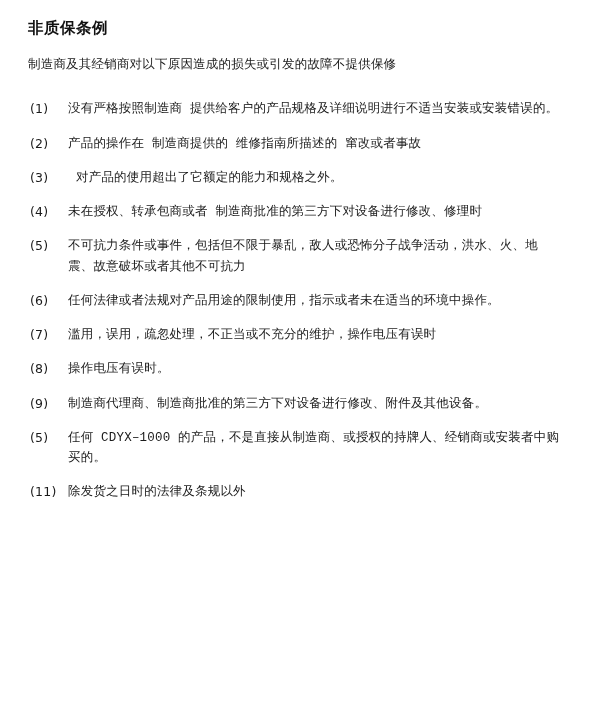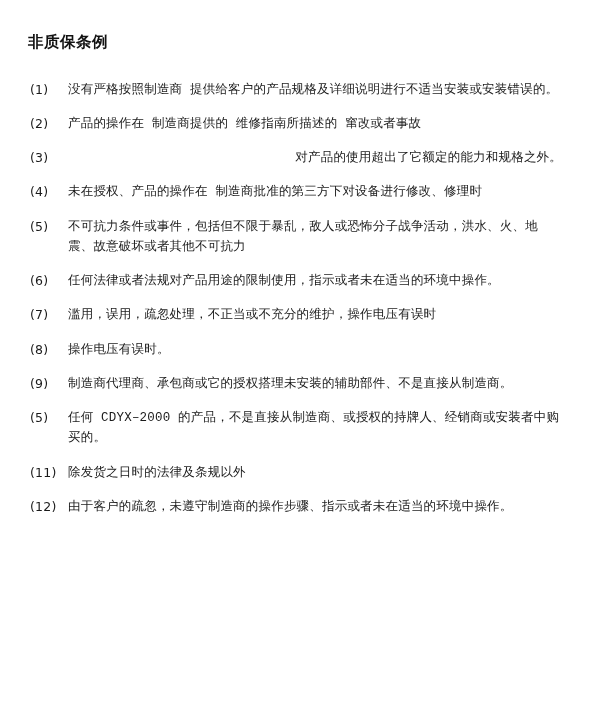--- a/index.html
+++ b/index.html
@@ -15,21 +15,21 @@
     position: relative;
     overflow: hidden;
   }
   .page {
     position: absolute;
     left: 0;
     top: 0;
     width: 600px;
     height: 722px;
     box-sizing: border-box;
-    padding: 32px 28px 0 28px;
+    padding: 18px 28px 0 28px;
   }
   .doc-title {
     font-size: 15.5px;
     font-weight: bold;
     letter-spacing: 0.5px;
     margin: 0 0 0 0;
     line-height: 1.4;
     color: #111111;
   }
   .doc-subtitle {
@@ -62,54 +62,54 @@
     white-space: nowrap;
   }
   .clause-text {
     flex: 1 1 auto;
     padding-left: 6px;
     padding-right: 10px;
     font-family: Liberation Mono, monospace;
   }
   .clause.indent-extra .clause-text {
     padding-left: 14px;
-    text-align: right;
   }
   .clause.gap-before {
     margin-top: 10px;
   }
 </style>
 </head>
 <body>
 
 <div class="page">
 
   <h1 class="doc-title">非质保条例</h1>
 
+  <p class="doc-subtitle">制造商及其经销商对以下原因造成的损失或引发的故障不提供保修</p>
 
   <div class="clause-list">
 
     <div class="clause">
       <span class="clause-num">(1)</span>
       <span class="clause-text">没有严格按照制造商 提供给客户的产品规格及详细说明进行不适当安装或安装错误的。</span>
     </div>
 
     <div class="clause">
       <span class="clause-num">(2)</span>
       <span class="clause-text">产品的操作在 制造商提供的 维修指南所描述的 窜改或者事故</span>
     </div>
 
     <div class="clause indent-extra">
       <span class="clause-num">(3)</span>
       <span class="clause-text">对产品的使用超出了它额定的能力和规格之外。</span>
     </div>
 
     <div class="clause">
       <span class="clause-num">(4)</span>
-      <span class="clause-text">未在授权、产品的操作在 制造商批准的第三方下对设备进行修改、修理时</span>
+      <span class="clause-text">未在授权、转承包商或者 制造商批准的第三方下对设备进行修改、修理时</span>
     </div>
 
     <div class="clause">
       <span class="clause-num">(5)</span>
       <span class="clause-text">不可抗力条件或事件，包括但不限于暴乱，敌人或恐怖分子战争活动，洪水、火、地震、故意破坏或者其他不可抗力</span>
     </div>
 
     <div class="clause">
       <span class="clause-num">(6)</span>
       <span class="clause-text">任何法律或者法规对产品用途的限制使用，指示或者未在适当的环境中操作。</span>
@@ -120,32 +120,28 @@
       <span class="clause-text">滥用，误用，疏忽处理，不正当或不充分的维护，操作电压有误时</span>
     </div>
 
     <div class="clause">
       <span class="clause-num">(8)</span>
       <span class="clause-text">操作电压有误时。</span>
     </div>
 
     <div class="clause">
       <span class="clause-num">(9)</span>
-      <span class="clause-text">制造商代理商、承包商或它的授权搭理未安装的辅助部件、不是直接从制造商。</span>
+      <span class="clause-text">制造商代理商、制造商批准的第三方下对设备进行修改、附件及其他设备。</span>
     </div>
 
     <div class="clause">
       <span class="clause-num">(5)</span>
-      <span class="clause-text">任何 CDYX–2000 的产品，不是直接从制造商、或授权的持牌人、经销商或安装者中购买的。</span>
+      <span class="clause-text">任何 CDYX–1000 的产品，不是直接从制造商、或授权的持牌人、经销商或安装者中购买的。</span>
     </div>
 
     <div class="clause gap-before">
       <span class="clause-num">(11)</span>
       <span class="clause-text">除发货之日时的法律及条规以外</span>
     </div>
 
-    <div class="clause">
-      <span class="clause-num">(12)</span>
-      <span class="clause-text">由于客户的疏忽，未遵守制造商的操作步骤、指示或者未在适当的环境中操作。</span>
-    </div>
 
   </div>
 </div>
 
 </body></html>

